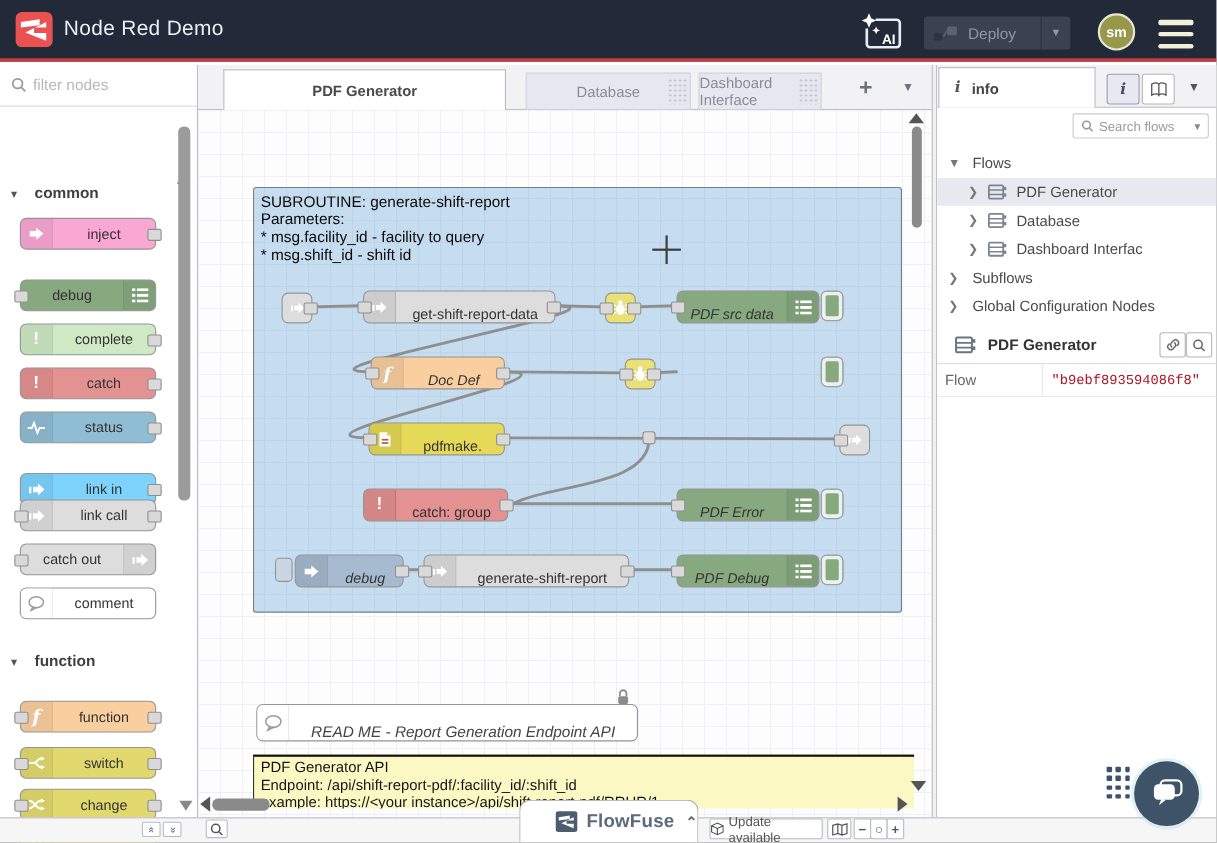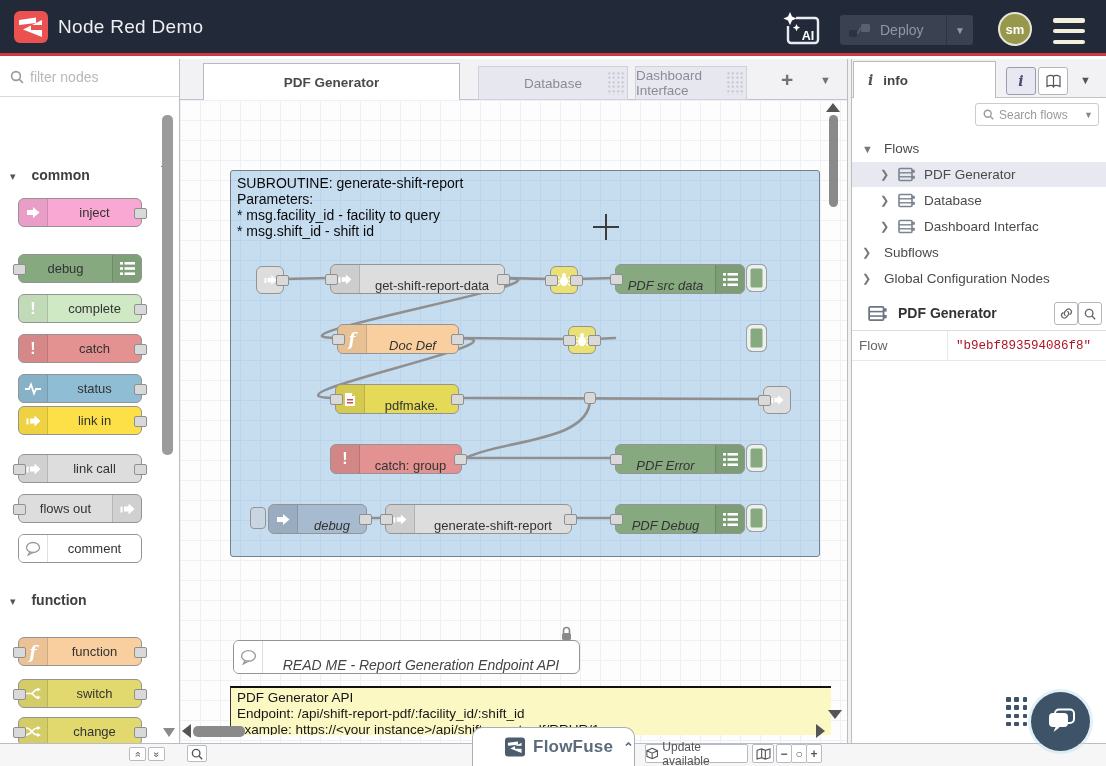--- a/index.html
+++ b/index.html
@@ -176,21 +176,21 @@
     </div>
     <div class="pnode" style="top:315px;background:#8fbdd3">
       <span class="icn">
           <svg width="16" height="14" viewBox="0 0 16 14">
             <polyline points="0,7 4,7 6,2.5 9,11.5 11,7 16,7" stroke="#fff" stroke-width="1.8" fill="none"></polyline>
           </svg>
         </span>
       <span class="lbl">status</span>
         <span class="port out"></span>
     </div>
-    <div class="pnode" style="top:347px;background:#fde047">
+    <div class="pnode" style="top:371px;background:#7dd3fc">
       <span class="icn">
           <svg width="15" height="14" viewBox="0 0 15 14">
             <rect x="0.5" y="4.5" width="2" height="6" fill="#fff"></rect>
             <path d="M4 4.5 h4.5 V1.5 l6 5.5 -6 5.5 v-3 H4 Z" fill="#fff"></path>
           </svg>
         </span>
       <span class="lbl">link in</span>
         <span class="port out"></span>
     </div>
     <div class="pnode" style="top:395px;background:#ddd">
@@ -198,21 +198,21 @@
           <svg width="15" height="14" viewBox="0 0 15 14">
             <rect x="0.5" y="4.5" width="2" height="6" fill="#fff"></rect>
             <path d="M4 4.5 h4.5 V1.5 l6 5.5 -6 5.5 v-3 H4 Z" fill="#fff"></path>
           </svg>
         </span>
       <span class="lbl">link call</span>
       <span class="port in"></span>
         <span class="port out"></span>
     </div>
     <div class="pnode" style="top:435px;background:#ddd">
-      <span class="lbl">flows out</span>
+      <span class="lbl">catch out</span>
       <span class="icn right">
           <svg width="15" height="14" viewBox="0 0 15 14">
             <rect x="0.5" y="4.5" width="2" height="6" fill="#fff"></rect>
             <path d="M4 4.5 h4.5 V1.5 l6 5.5 -6 5.5 v-3 H4 Z" fill="#fff"></path>
           </svg>
         </span>
       <span class="port in"></span>
     </div>
     <div class="pnode" style="top:475px;background:#fff">
       <span class="icn" style="background:#fff">

